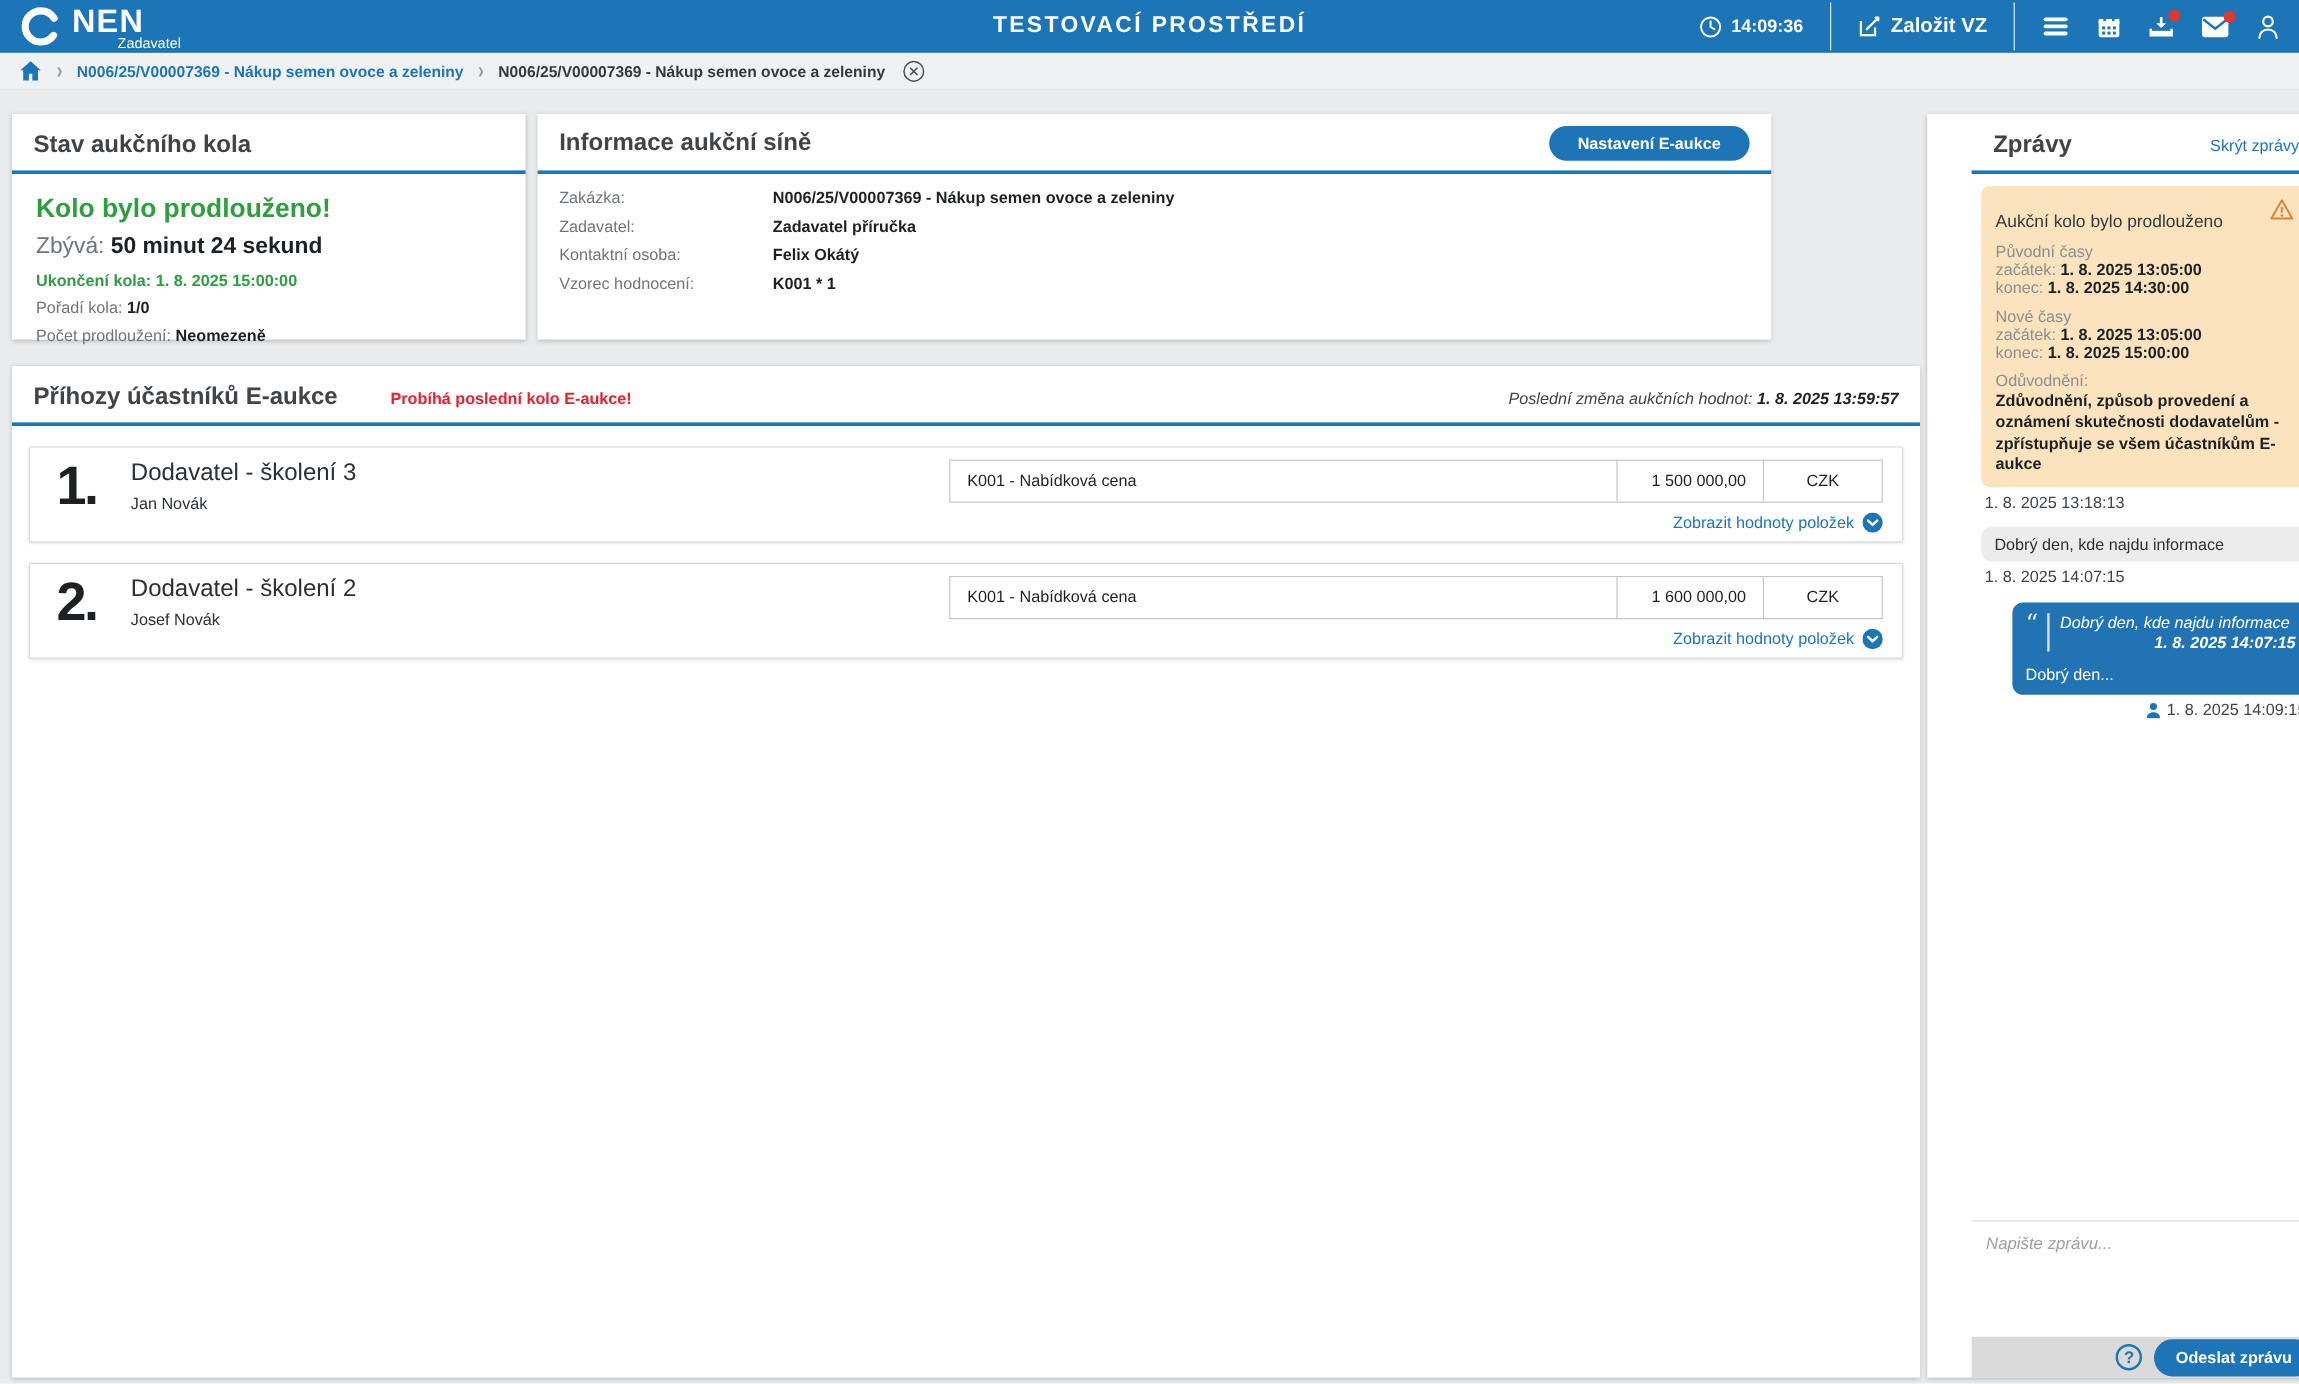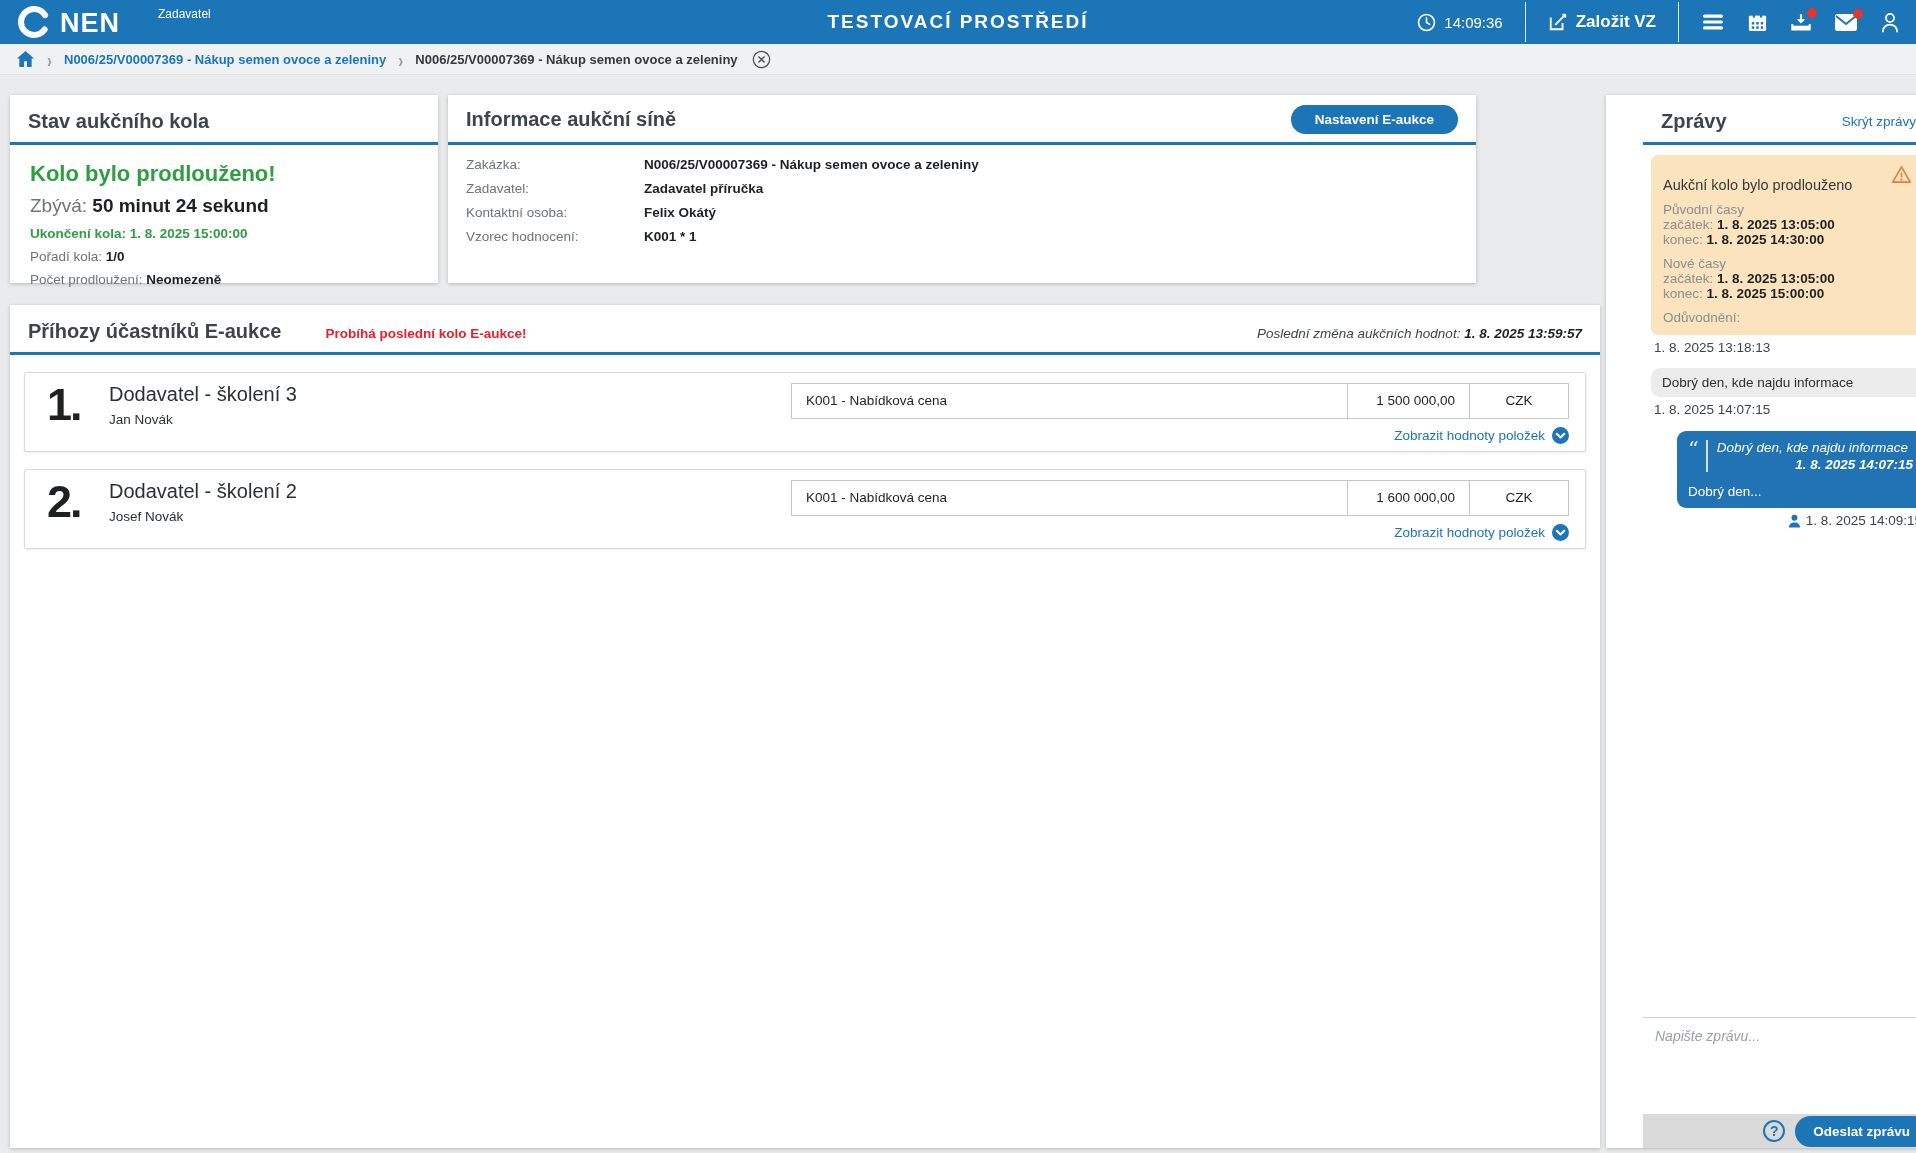--- a/index.html
+++ b/index.html
@@ -10,29 +10,29 @@
     color:#2e3338;
     overflow:hidden;
     position:relative;
   }
   
   .topbar {
     height:44px; background:#1c75b7; color:#fff;
     display:flex; align-items:center; padding:0 16px; position:relative;
   }
   .logo-group { display:flex; align-items:center; gap:8px; }
-  .logo-text-col { display:flex; flex-direction:row; line-height:1; margin-top:2px; }
+  .logo-text-col { display:flex; flex-direction:column; line-height:1; margin-top:2px; }
   .logo-main { font-size:27px; font-weight:bold; letter-spacing:1px; }
   .logo-sub { font-size:12px; margin-left:38px; margin-top:-2px; }
   .env-title {
     position:absolute; left:50%; transform:translateX(-50%);
     font-size:19px; font-weight:bold; letter-spacing:2px;
   }
   .header-right { margin-left:auto; display:flex; align-items:center; gap:22px; height:100%; }
-  .time-group { display:flex; align-items:center; gap:8px; font-size:15px; }
+  .time-group { display:flex; align-items:center; gap:8px; font-size:15px;font-weight:bold; }
   .vsep { width:1px; height:40px; background:rgba(255,255,255,.85); }
   .create-vz { display:flex; align-items:center; gap:8px; font-size:17px; font-weight:bold; cursor:pointer; background:none; border:none; color:#fff; font-family:inherit; }
   .icon-btn { position:relative; display:flex; align-items:center; cursor:pointer; background:none; border:none; }
   .badge { position:absolute; top:-4px; right:-5px; width:10px; height:10px; border-radius:50%; background:#e0372e; }
   
   .breadcrumb {
     height:31px; background:#eff1f2; display:flex; align-items:center;
     padding:0 16px; gap:12px; font-size:13px;
     border-bottom:1px solid #e0e2e4;
   }
@@ -371,20 +371,21 @@
         <div class="msg-kv"><span>začátek: </span><b>1. 8. 2025 13:05:00</b></div>
         <div class="msg-kv"><span>konec: </span><b>1. 8. 2025 14:30:00</b></div>
       </div>
       <div class="msg-sec">
         <div class="msg-graylabel">Nové časy</div>
         <div class="msg-kv"><span>začátek: </span><b>1. 8. 2025 13:05:00</b></div>
         <div class="msg-kv"><span>konec: </span><b>1. 8. 2025 15:00:00</b></div>
       </div>
       <div class="msg-sec">
         <div class="msg-graylabel">Odůvodnění:</div>
+        <div class="msg-reason">Zdůvodnění, způsob provedení a oznámení skutečnosti dodavatelům - zpřístupňuje se všem účastníkům E-aukce</div>
       </div>
     </div>
     <div class="msg-timestamp">1. 8. 2025 13:18:13</div>
 
     <div class="msg-received">Dobrý den, kde najdu informace</div>
     <div class="msg-timestamp">1. 8. 2025 14:07:15</div>
 
     <div class="msg-sent">
       <div class="quote-block">
         <span class="qmark">“</span>

